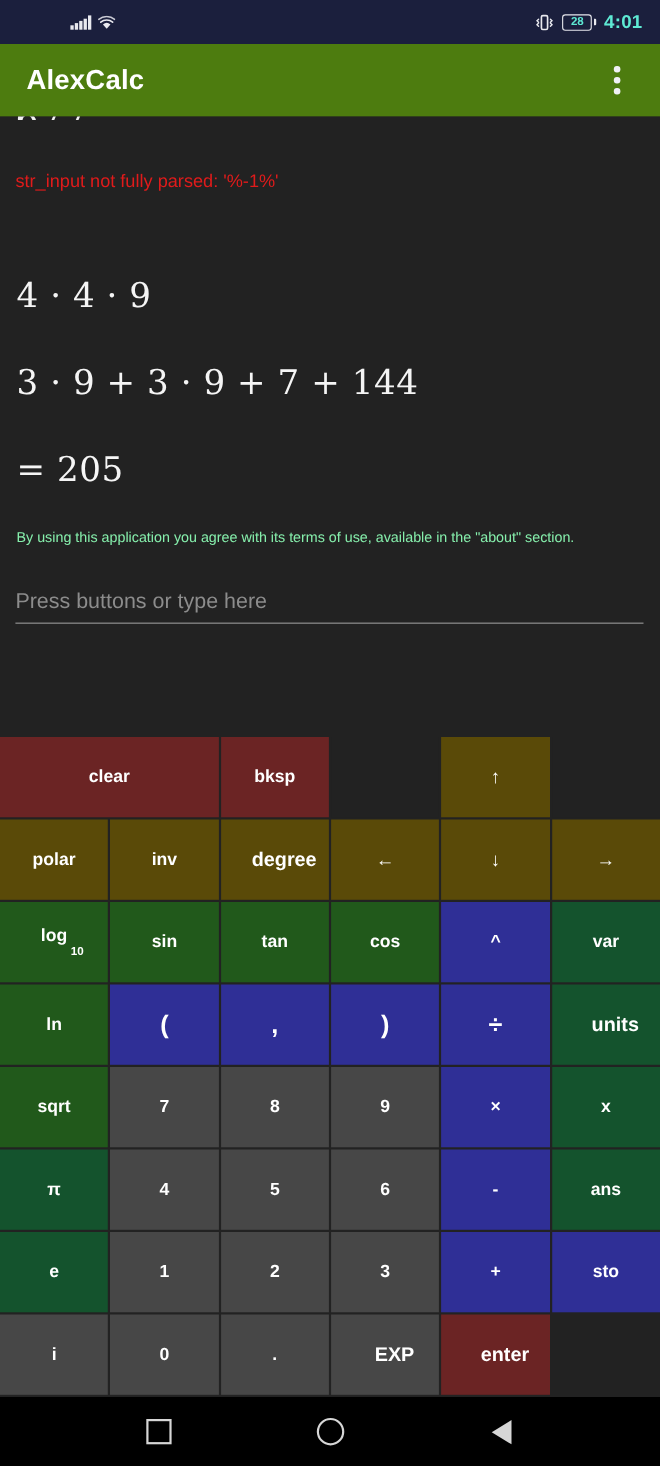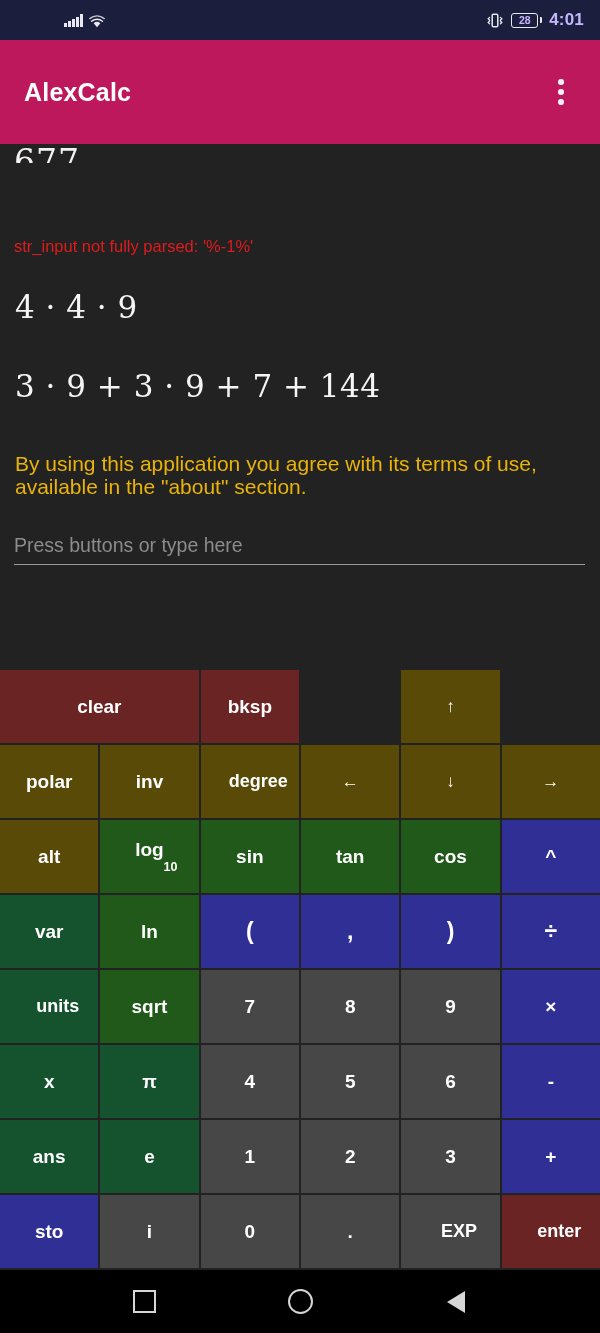--- a/index.html
+++ b/index.html
@@ -24,21 +24,21 @@
   }
 
   
   .statusbar {
     height: 40px;
     background: #1b1f3d;
     display: flex;
     align-items: center;
     padding: 0 16px;
     box-sizing: border-box;
-    color: #c4b5fd;
+    color: #5eead4;
     flex: 0 0 auto;
   }
   .sb-left {
     display: flex;
     align-items: center;
     gap: 6px;
     margin-left: 48px;
   }
   .sb-right {
     margin-left: auto;
@@ -90,22 +90,22 @@
     margin-left: 1.5px;
   }
   .sb-time {
     font-size: 17px;
     font-weight: bold;
     letter-spacing: 0.2px;
   }
 
   
   .appbar {
-    height: 104px;
-    background: #be185d;
+    height: 66px;
+    background: #4d7c0f;
     display: flex;
     align-items: center;
     padding: 0 22px 0 24px;
     box-sizing: border-box;
     flex: 0 0 auto;
   }
   .app-title {
     color: #ffffff;
     font-size: 25px;
     font-weight: bold;
@@ -128,56 +128,56 @@
     border-radius: 50%;
     background: #f0f0f5;
     display: block;
   }
 
   
   .display {
     flex: 1 1 auto;
     position: relative;
     overflow: hidden;
-    padding: 16px 12px;
+    padding: 0 12px;
     box-sizing: border-box;
     background: #222222;
   }
   .clipped-line {
     color: #f2f2f2;
     font-family: "DejaVu Serif", "Liberation Serif", serif;
     font-size: 33px;
     line-height: 34px;
     height: 18px;
     overflow: hidden;
     margin-top: -15px;
     letter-spacing: 1px;
     padding-left: 2px;
   }
   .error-line {
     color: #e01b1b;
     font-size: 16.5px;
-    margin-top: 74px;
+    margin-top: 47px;
     padding-left: 2px;
   }
   .math-line {
     color: #f5f5f5;
     font-family: "DejaVu Serif", "Liberation Serif", serif;
     font-size: 31px;
     margin-top: 43px;
     padding-left: 3px;
     letter-spacing: 0.5px;
     white-space: nowrap;
   }
-  .math-line.first { margin-top: 33px; }
+  .math-line.first { margin-top: 76px; }
   .disclaimer {
-    color: #eab308;
-    font-size: 21px;
+    color: #86efac;
+    font-size: 13px;
     line-height: 23px;
-    margin-top: 48px;
+    margin-top: 32px;
     padding-left: 3px;
     padding-right: 12px;
   }
   .input-wrap {
     margin-top: 36px;
     padding-left: 2px;
     padding-right: 3px;
   }
   .calc-input {
     width: 100%;
@@ -201,21 +201,21 @@
     grid-auto-rows: 73px;
     gap: 2px;
     padding: 0 0 2px 0;
     background: #222222;
   }
   .key {
     display: flex;
     align-items: center;
     justify-content: center;
     color: #ffffff;
-    font-size: 19px;
+    font-size: 16px;
     font-weight: bold;
     cursor: pointer;
     user-select: none;
     box-sizing: border-box;
     overflow: hidden;
   }
   .key.small  { font-size: 18px; padding-left: 17px; }
   .key.arrow  { font-size: 17px; font-weight: normal; }
   .key.sym    { font-size: 23px; }
   .key.blank  { background: #222222; cursor: default; }
@@ -309,20 +309,21 @@
         <span></span>
         <span></span>
     </span>
   </div>
 
   <div class="display">
     <div class="clipped-line">677</div>
     <div class="error-line">str_input not fully parsed: '%-1%'</div>
     <div class="math-line first">4 · 4 · 9</div>
     <div class="math-line">3 · 9 + 3 · 9 + 7 + 144</div>
+    <div class="math-line">= 205</div>
     <div class="disclaimer">By using this application you agree with its terms of use, available in the "about" section.</div>
     <div class="input-wrap">
       <input class="calc-input" type="text" placeholder="Press buttons or type here" style="">
     </div>
   </div>
 
   <div class="keypad" id="keypad">
       <div class="key c-red span2">
         <span>clear</span>
       </div>
@@ -345,23 +346,20 @@
       </div>
       <div class="key c-olive arrow">
         <span>←</span>
       </div>
       <div class="key c-olive arrow">
         <span>↓</span>
       </div>
       <div class="key c-olive arrow">
         <span>→</span>
       </div>
-      <div class="key c-olive">
-        <span>alt</span>
-      </div>
       <div class="key c-green">
         <span>log</span>
         <span class="sub">10</span>
       </div>
       <div class="key c-green">
         <span>sin</span>
       </div>
       <div class="key c-green">
         <span>tan</span>
       </div>

